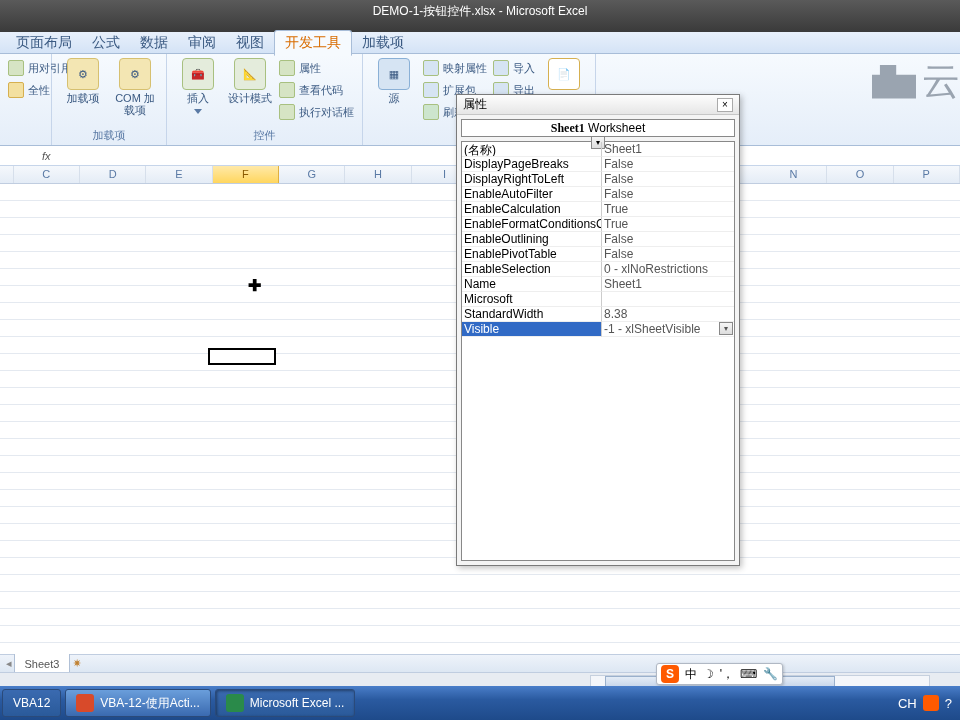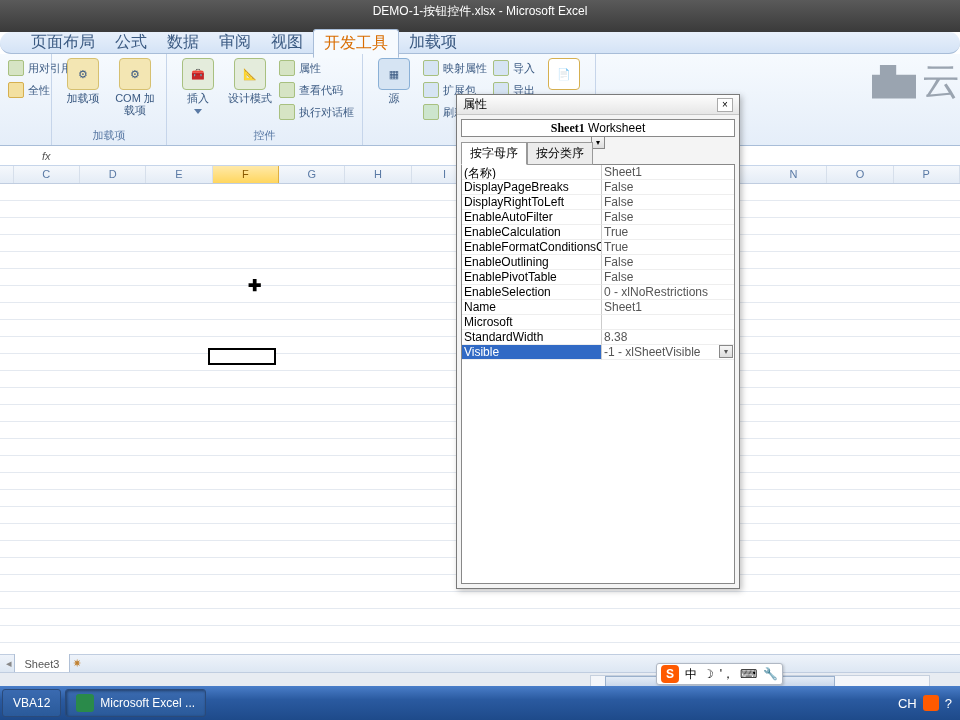--- a/index.html
+++ b/index.html
@@ -2,21 +2,21 @@
 <html><head>
 <meta charset="utf-8">
 <style>
 * { margin: 0; padding: 0; box-sizing: border-box; font-family: "Microsoft YaHei", SimSun, Tahoma, sans-serif; }
 body { width: 960px; height: 720px; overflow: hidden; background: #fff; position: relative; }
 
 
 .titlebar { height: 32px; background: linear-gradient(#5a5a5a,#3a3a3a); color:#fff; font-size:12px; text-align:center; line-height:22px; }
 
 
-.tabs { height: 22px; background: linear-gradient(#e8f0fb,#d4e3f6); border-bottom:1px solid #a8bdd8; display:flex; align-items:center; padding-left:21px; font-size:16px; color:#3b5a82;border-radius:11px; }
+.tabs { height: 22px; background: linear-gradient(#e8f0fb,#d4e3f6); border-bottom:1px solid #a8bdd8; display:flex; align-items:center; padding-left:6px; font-size:14px; color:#3b5a82; }
 .tab { padding: 3px 10px; cursor:default; }
 .tab.active { background:#f6fafe; border:1px solid #a8bdd8; border-bottom:1px solid #f6fafe; border-radius:3px 3px 0 0; color:#d96c00; margin-bottom:-1px; }
 
 
 .ribbon { height: 92px; background: linear-gradient(#f6fafe,#e5eef9); border-bottom:1px solid #a8bdd8; display:flex; font-size:11px; color:#3b5a82; }
 .group { border-right:1px solid #c6d5ea; padding:4px 8px 2px 8px; display:flex; flex-direction:column; justify-content:space-between; }
 .group-body { display:flex; align-items:flex-start; gap:6px; }
 .group-label { text-align:center; font-size:11px; color:#5a7aa5; padding-top:2px; }
 .bigbtn { display:flex; flex-direction:column; align-items:center; width:46px; gap:2px; }
 .bigbtn .ic { width:32px; height:32px; background:#f3e6b3; border:1px solid #d6c070; border-radius:4px; display:flex; align-items:center; justify-content:center; }
@@ -262,24 +262,20 @@
 
 <div class="propwin">
   <div class="pw-title">
     <span>属性</span>
     <span class="pw-close">×</span>
   </div>
   <div class="pw-combo">
     <span><b>Sheet1</b> <span>Worksheet</span></span>
     <span class="dropbtn">▾</span>
   </div>
-  <div class="pw-tabs">
-    <div class="pw-tab active">按字母序</div>
-    <div class="pw-tab">按分类序</div>
-  </div>
   <div class="pw-body" id="propbody">
       <div class="prow">
         <div class="pk">(名称)</div>
         <div class="pv">Sheet1</div>
       </div>
       <div class="prow">
         <div class="pk">DisplayPageBreaks</div>
         <div class="pv">False</div>
       </div>
       <div class="prow">
@@ -341,20 +337,24 @@
 <div class="wm-cloud">
   <div class="cic"></div>
   <span>云</span>
 </div>
 <div class="wm-vba">Excel VBA</div>
 
 <div class="taskbar">
   <div class="tbtn" style="background:linear-gradient(#3a6ab0,#2a5a9a)">
       <span>VBA12</span>
     </div>
+  <div class="tbtn">
+      <div class="tic"></div>
+      <span>VBA-12-使用Acti...</span>
+    </div>
   <div class="tbtn xl active">
       <div class="tic"></div>
       <span>Microsoft Excel ...</span>
     </div>
   <div class="tray">
     <span>CH</span>
     <div class="sogou2"></div>
     <span>?</span>
   </div>
 </div>

